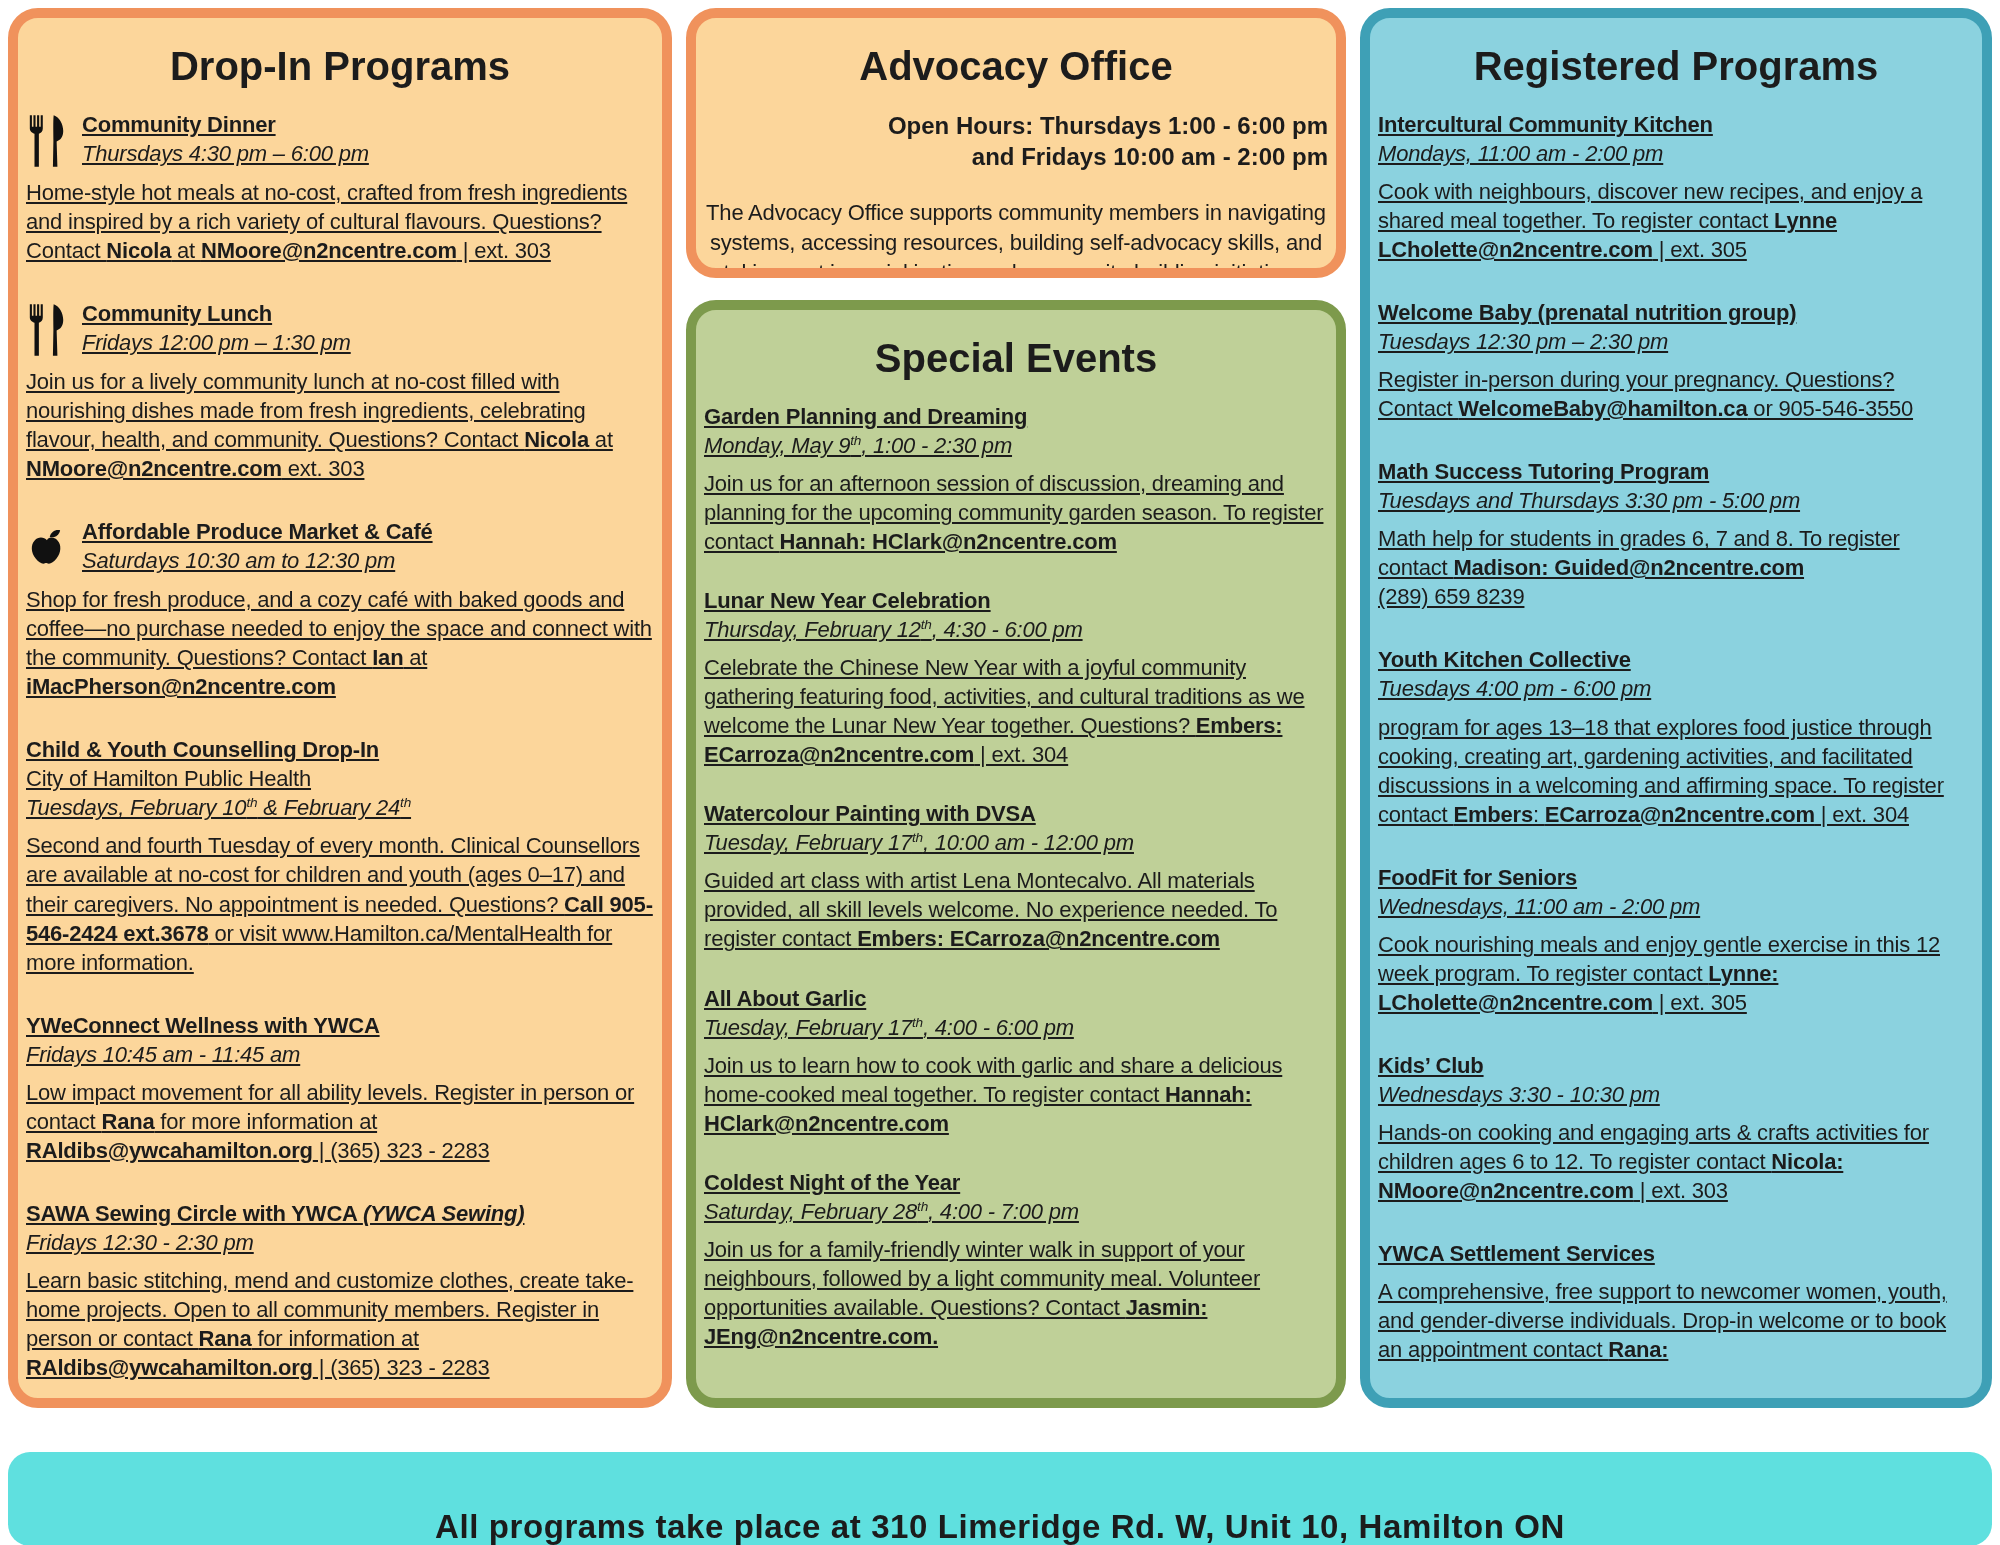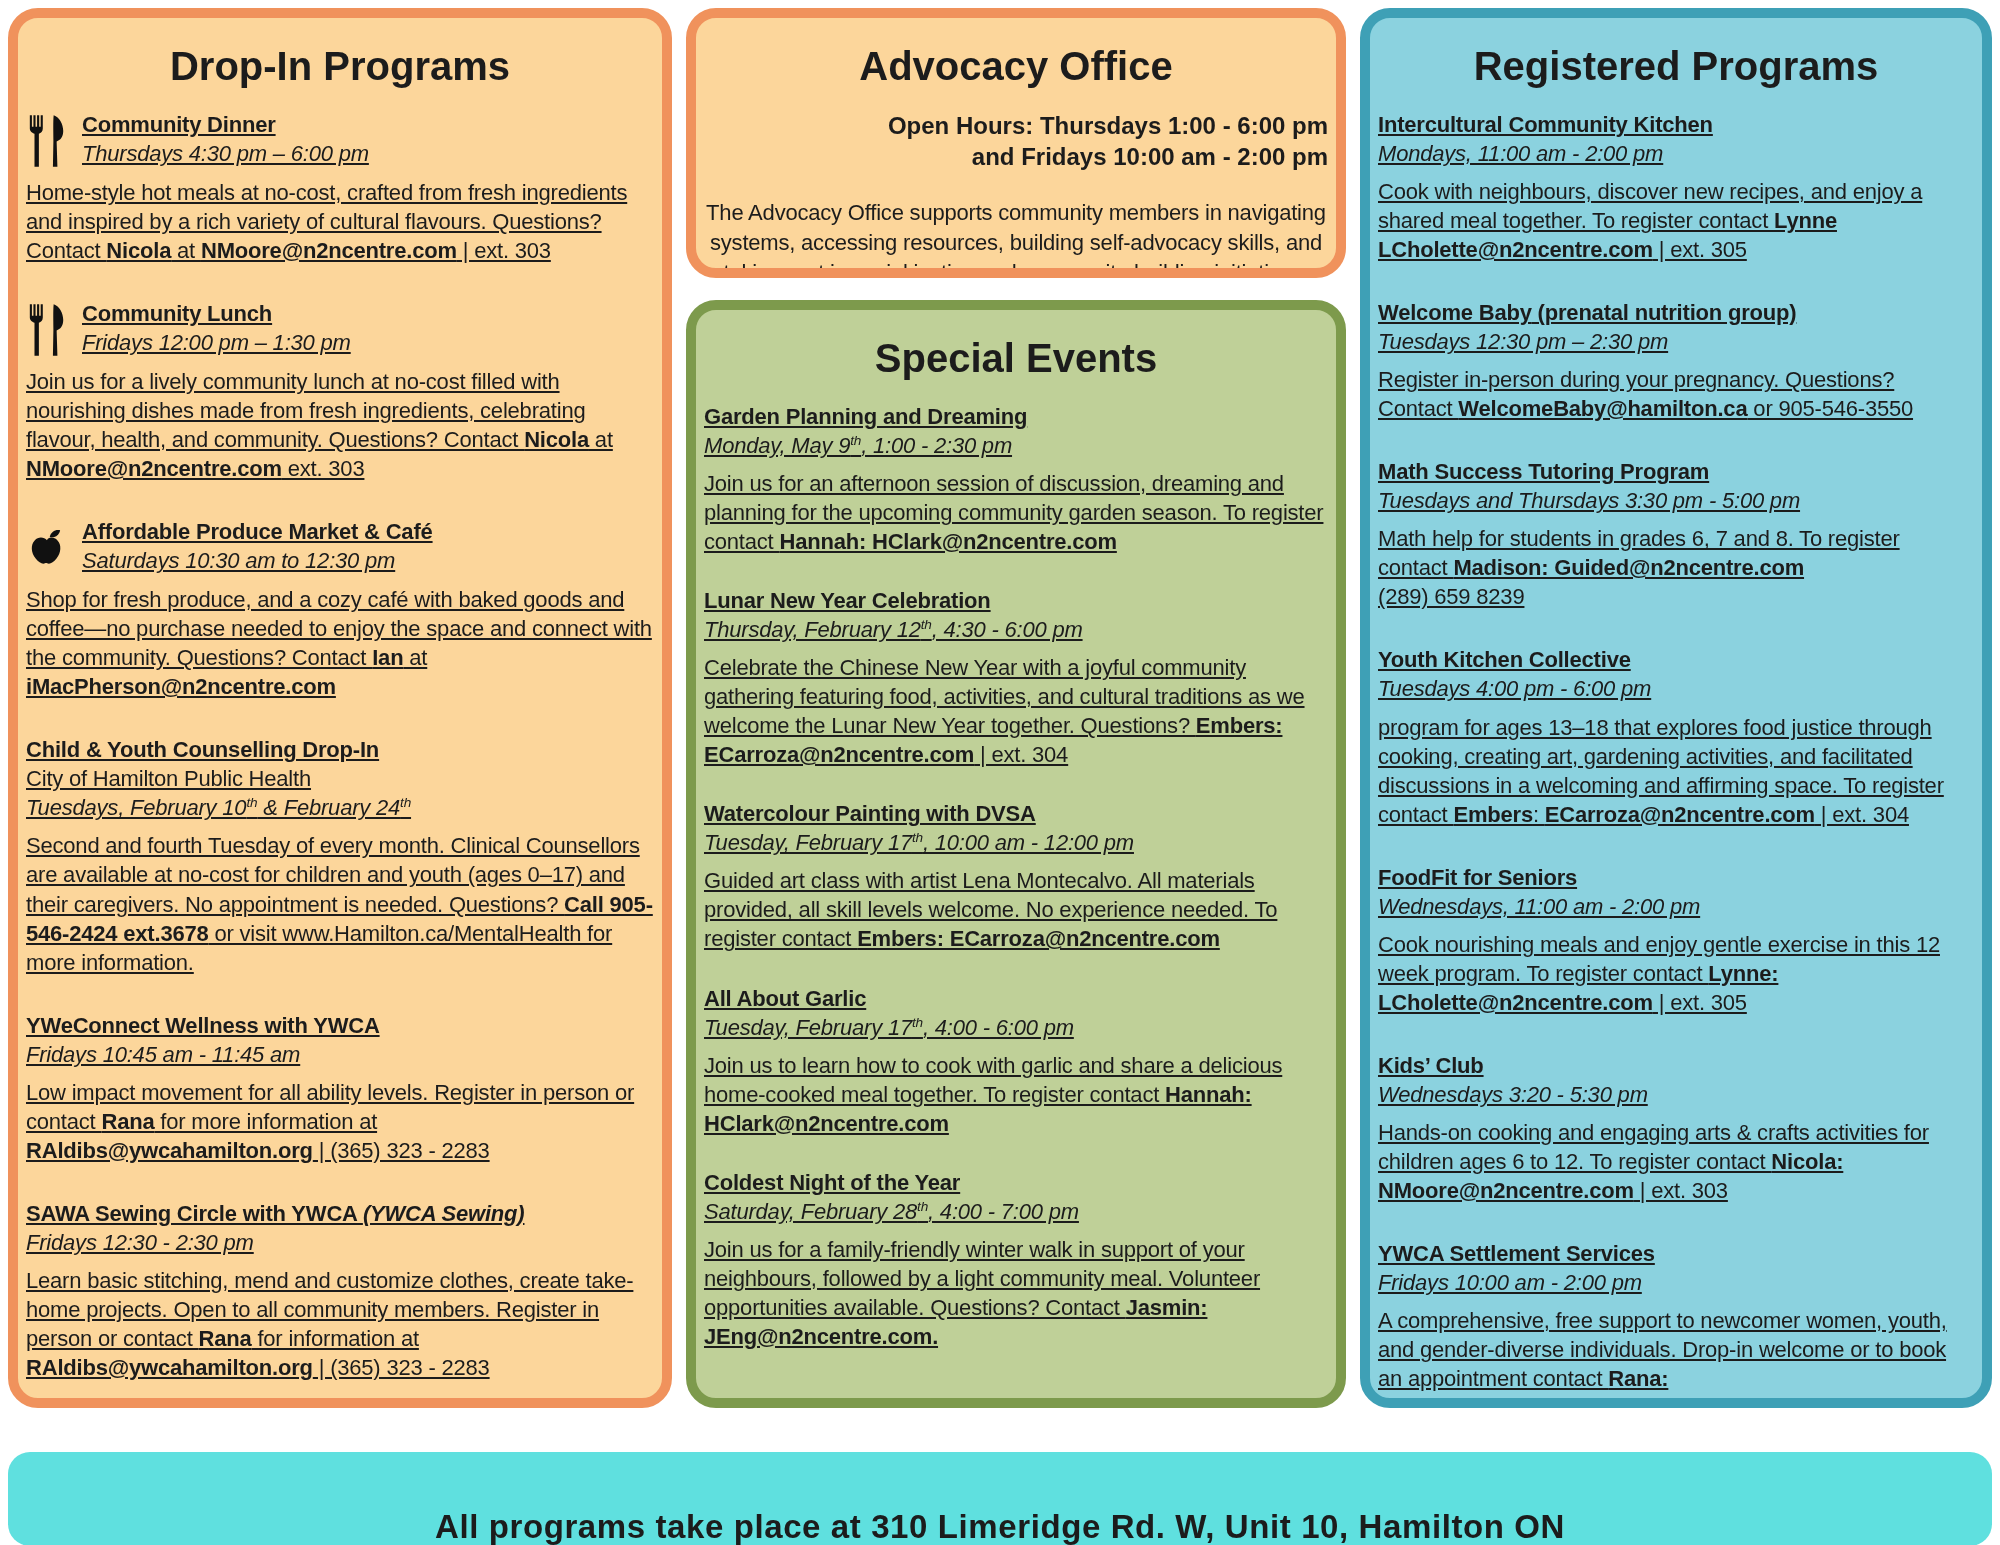--- a/index.html
+++ b/index.html
@@ -250,30 +250,29 @@
                 <div class="prog-title"><span class="b">FoodFit for Seniors</span></div>
                 <div class="prog-sched"><span>Wednesdays, 11:00 am - 2:00 pm</span></div>
               </div>
             </div>
             <div class="prog-body"><span>Cook nourishing meals and enjoy gentle exercise in this 12 week program. To register contact </span><span class="b">Lynne:</span><br><span class="b">LCholette@n2ncentre.com</span><span> | ext. 305</span></div>
           </div>
           <div class="program">
             <div class="prog-head">
               <div class="head-text">
                 <div class="prog-title"><span class="b">Kids’ Club</span></div>
-                <div class="prog-sched"><span>Wednesdays 3:20 - 5:30 pm</span></div>
+                <div class="prog-sched"><span>Wednesdays 3:30 - 10:30 pm</span></div>
               </div>
             </div>
             <div class="prog-body"><span>Hands-on cooking and engaging arts &amp; crafts activities for children ages 6 to 12. To register contact </span><span class="b">Nicola:</span><br><span class="b">NMoore@n2ncentre.com</span><span> | ext. 303</span></div>
           </div>
           <div class="program">
             <div class="prog-head">
               <div class="head-text">
                 <div class="prog-title"><span class="b">YWCA Settlement Services</span></div>
-                <div class="prog-sched"><span>Fridays 10:00 am - 2:00 pm</span></div>
               </div>
             </div>
             <div class="prog-body"><span>A comprehensive, free support to newcomer women, youth, and gender-diverse individuals. Drop-in welcome or to book an appointment contact </span><span class="b">Rana:</span><br></div>
           </div>
         </div>
     </section>
   </div>
 
 </div>
 

